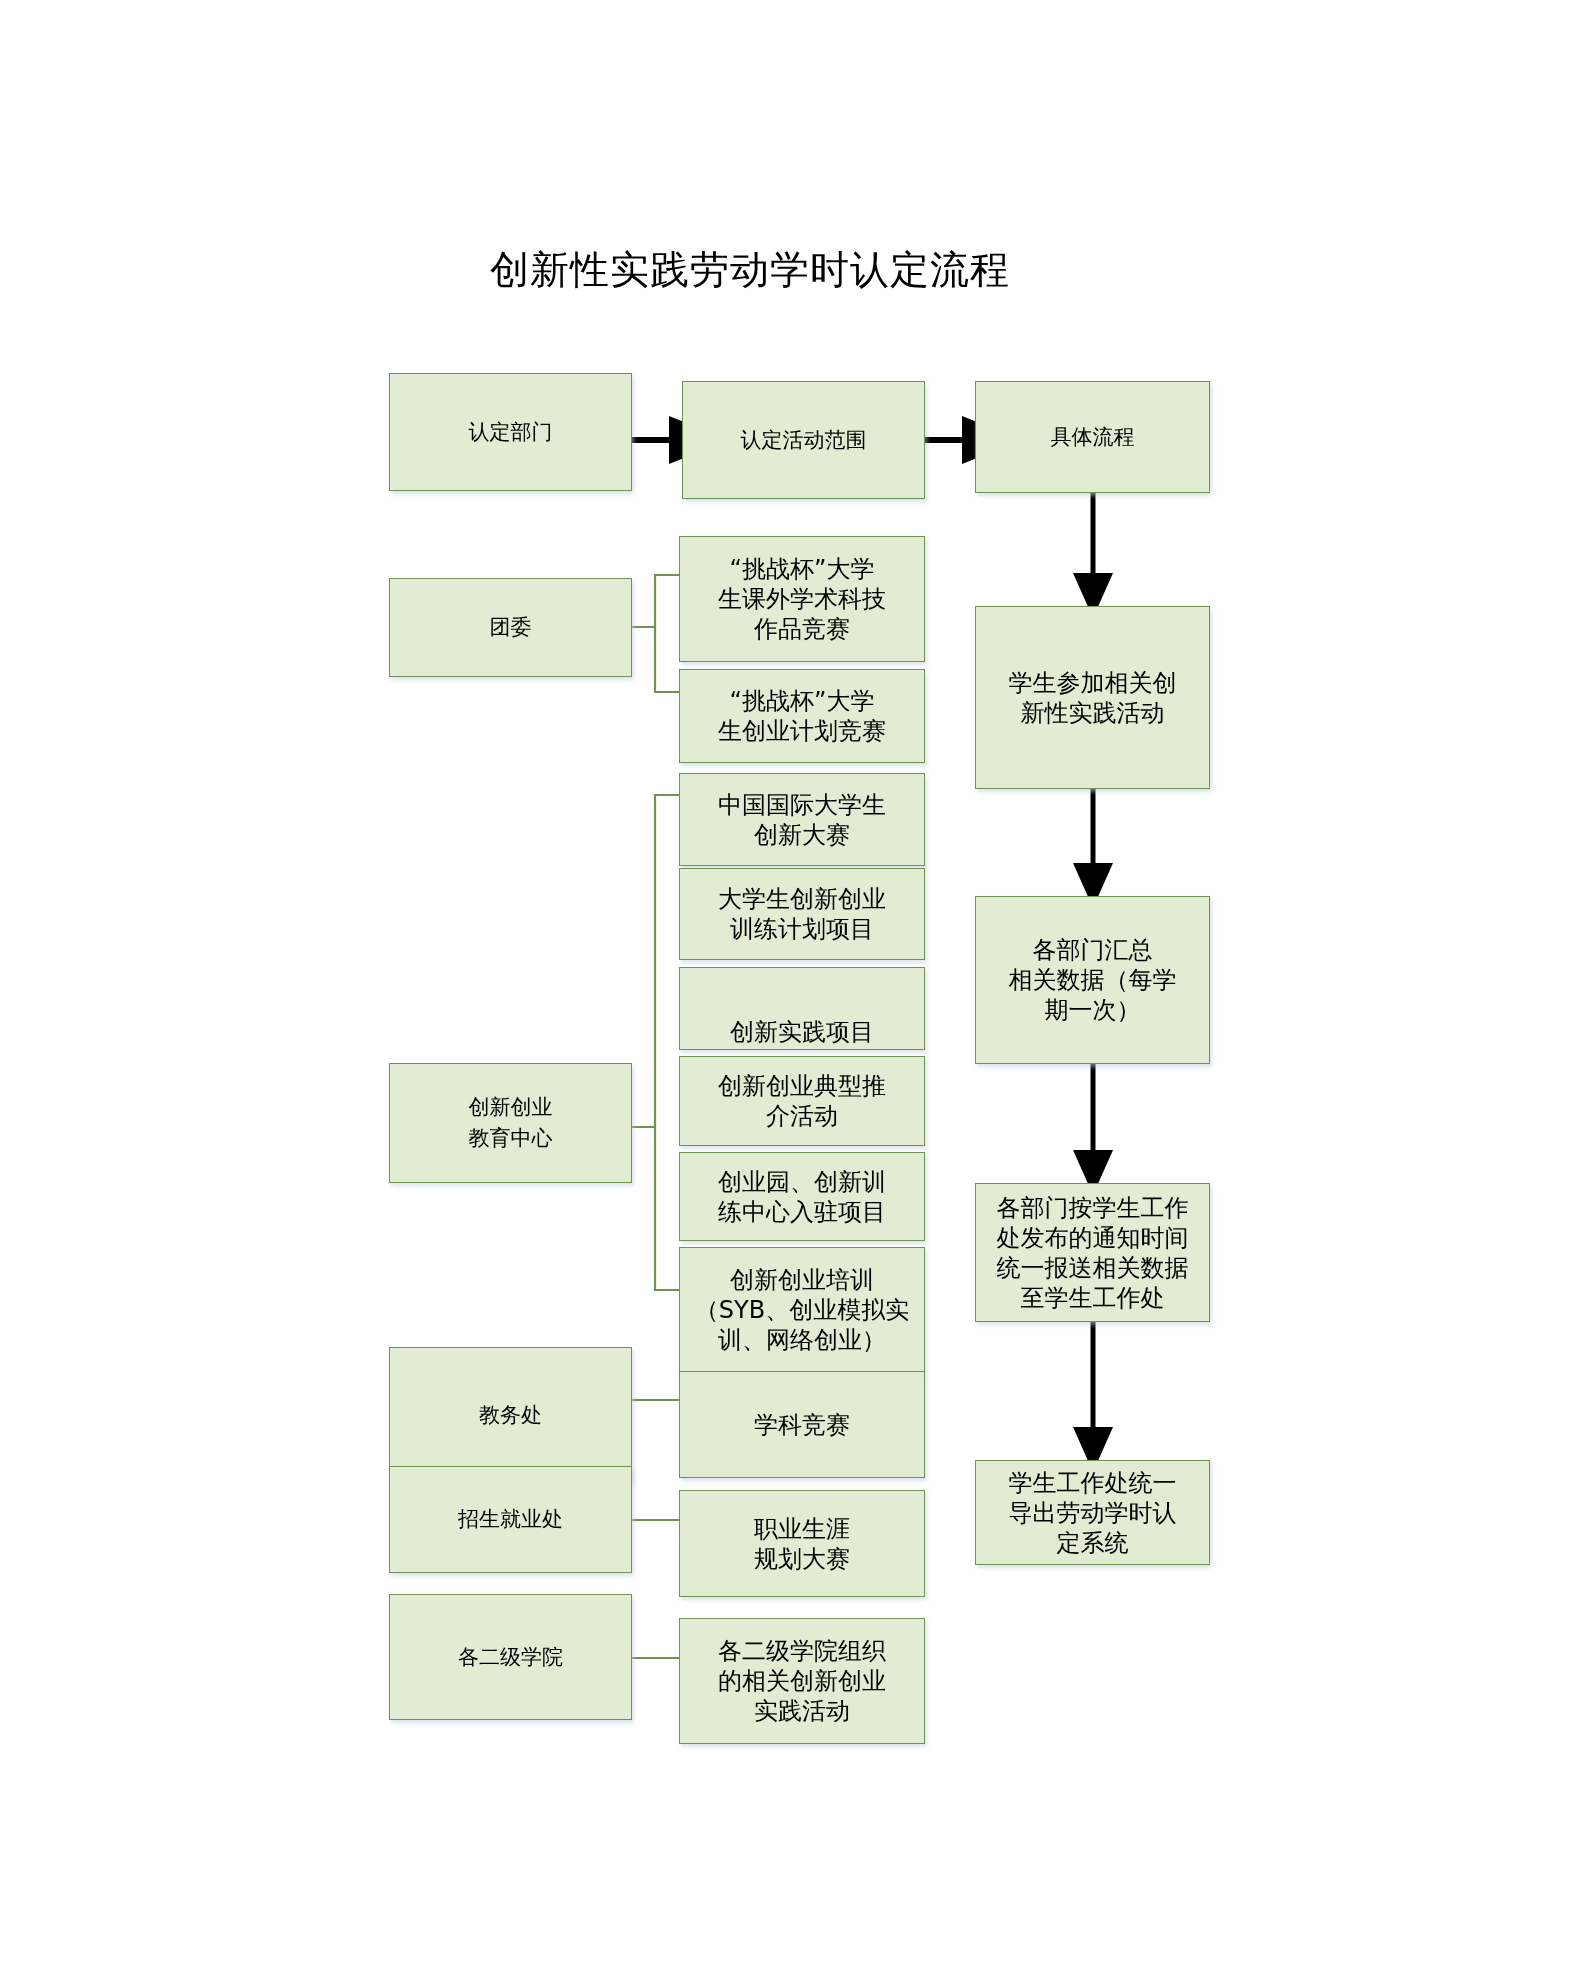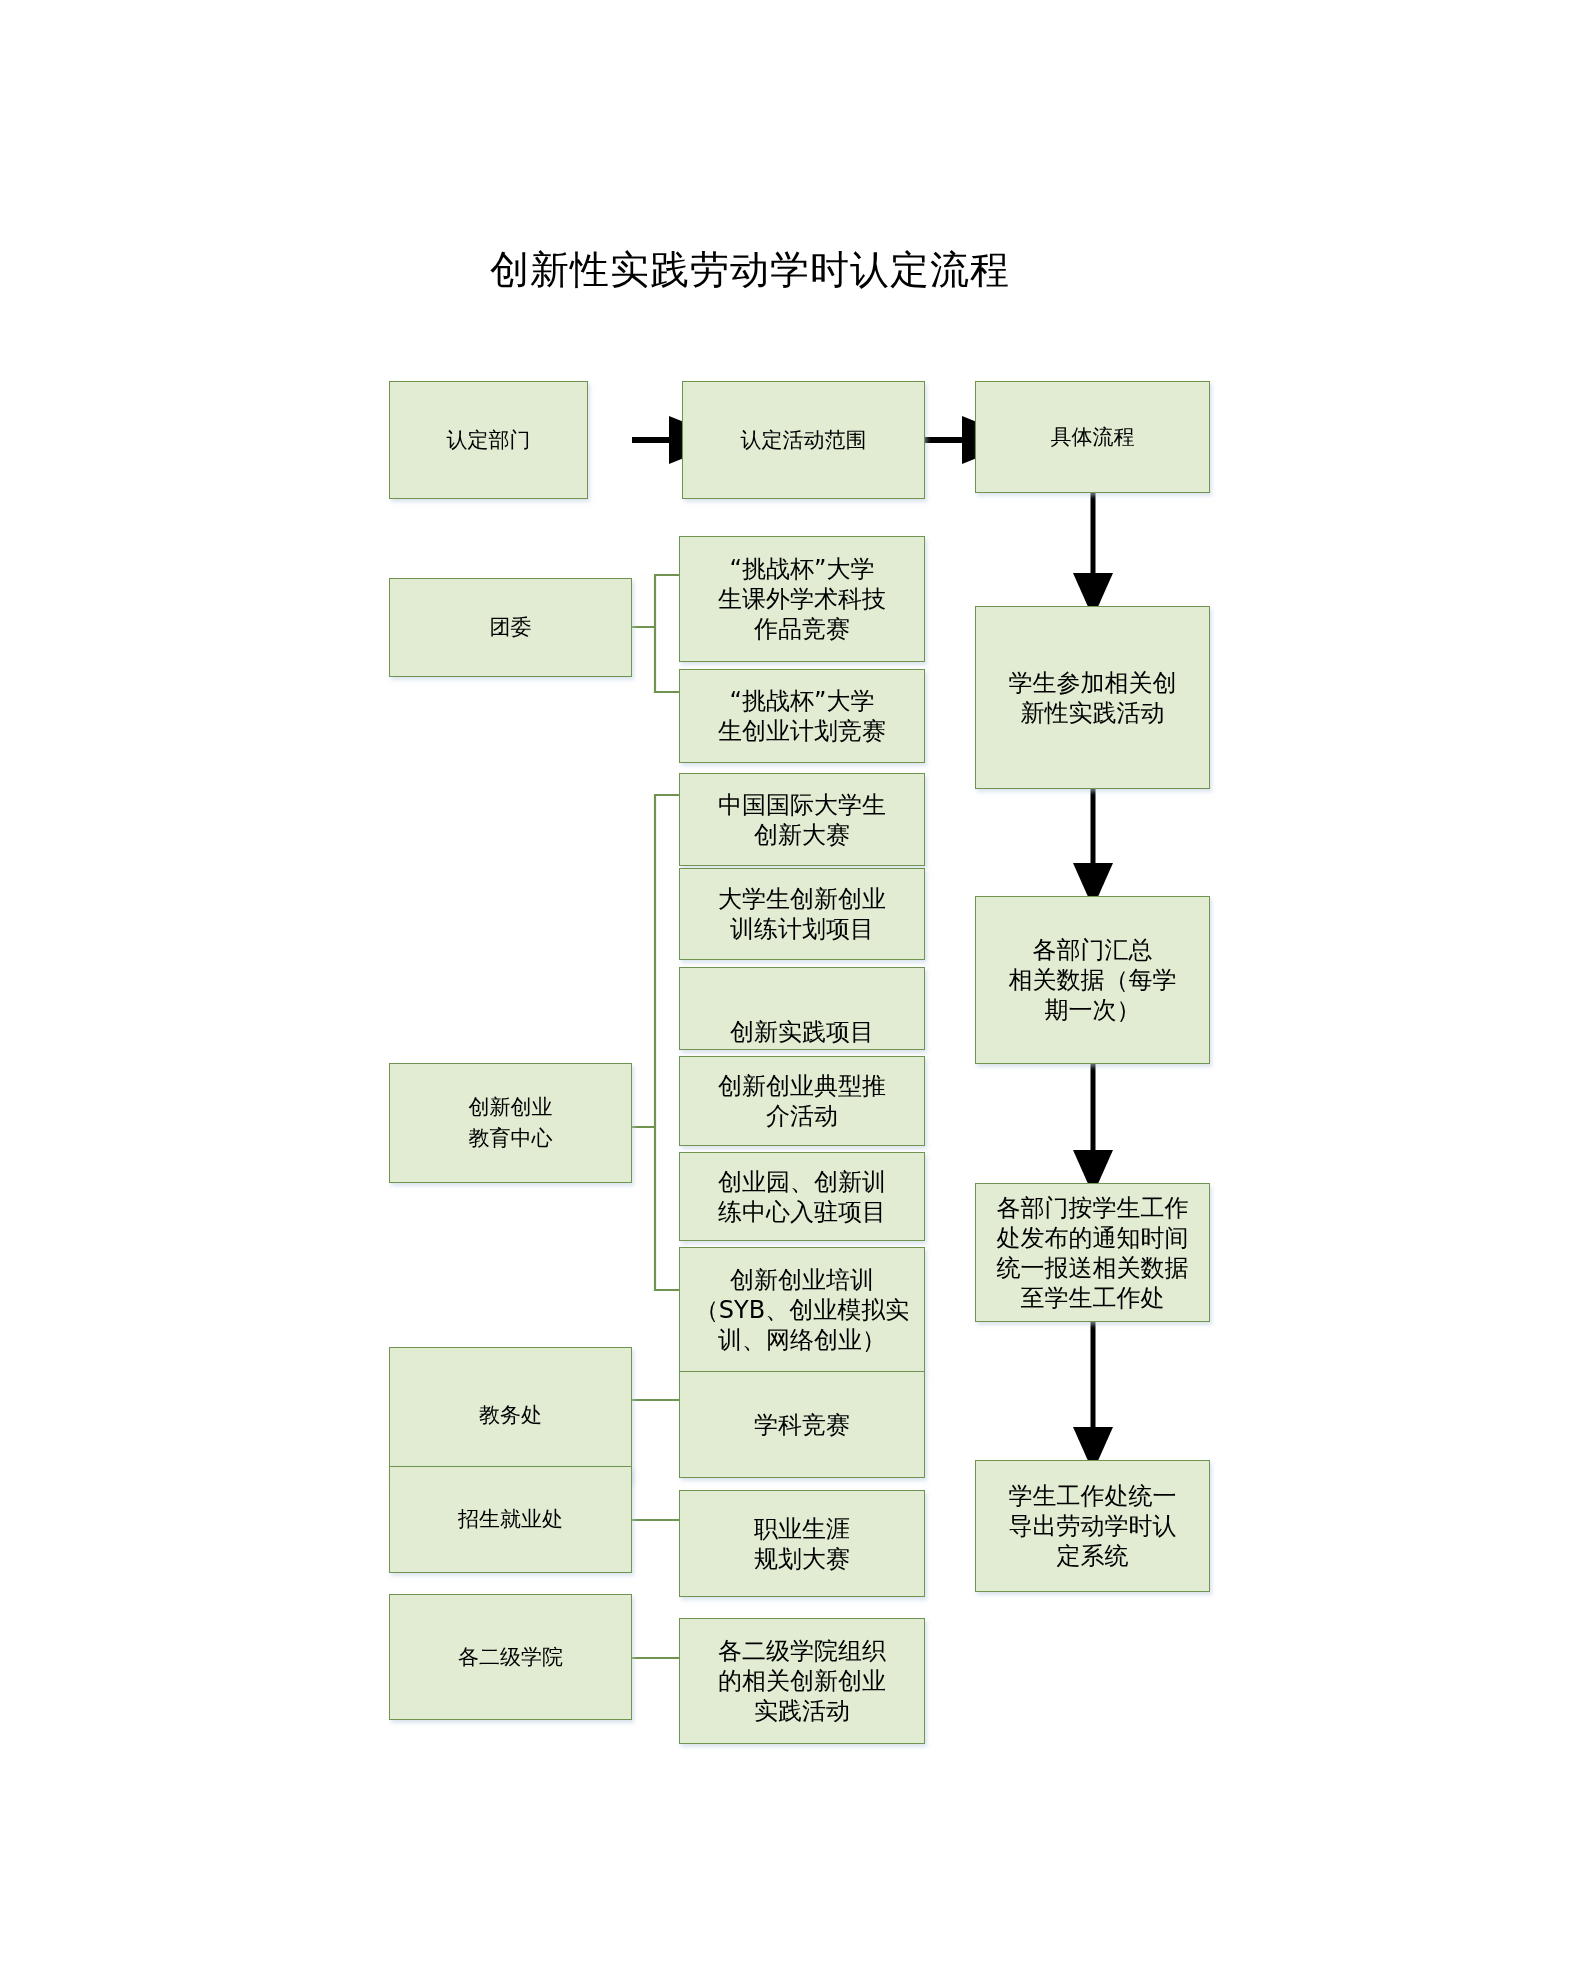--- a/index.html
+++ b/index.html
@@ -116,21 +116,21 @@
       <line x1="632" y1="1400" x2="679" y2="1400" stroke="#70934f" stroke-width="2.2"></line>
     </g>
     <g>
       <line x1="632" y1="1520" x2="679" y2="1520" stroke="#70934f" stroke-width="2.2"></line>
     </g>
     <g>
       <line x1="632" y1="1658" x2="679" y2="1658" stroke="#70934f" stroke-width="2.2"></line>
     </g>
   </svg>
 
-  <div class="node" style="left:389px; top:381px; width:199px; height:118px;">
+  <div class="node" style="left:389px; top:373px; width:243px; height:118px;">
     <span class="txt">认定部门</span>
   </div>
 
   <div class="node" style="left:682px; top:381px; width:243px; height:118px;">
     <span class="txt">认定活动范围</span>
   </div>
 
   <div class="node" style="left:975px; top:381px; width:235px; height:112px;">
     <span class="txt">具体流程</span>
   </div>
@@ -223,19 +223,19 @@
 期一次）</span>
   </div>
 
   <div class="node small" style="left:975px; top:1159px; width:235px; height:139px;">
     <span class="txt">各部门按学生工作
 处发布的通知时间
 统一报送相关数据
 至学生工作处</span>
   </div>
 
-  <div class="node small" style="left:975px; top:1436px; width:235px; height:132px;">
+  <div class="node small" style="left:975px; top:1436px; width:235px; height:105px;">
     <span class="txt">学生工作处统一
 导出劳动学时认
 定系统</span>
   </div>
 
 </div>
 
 </body></html>

